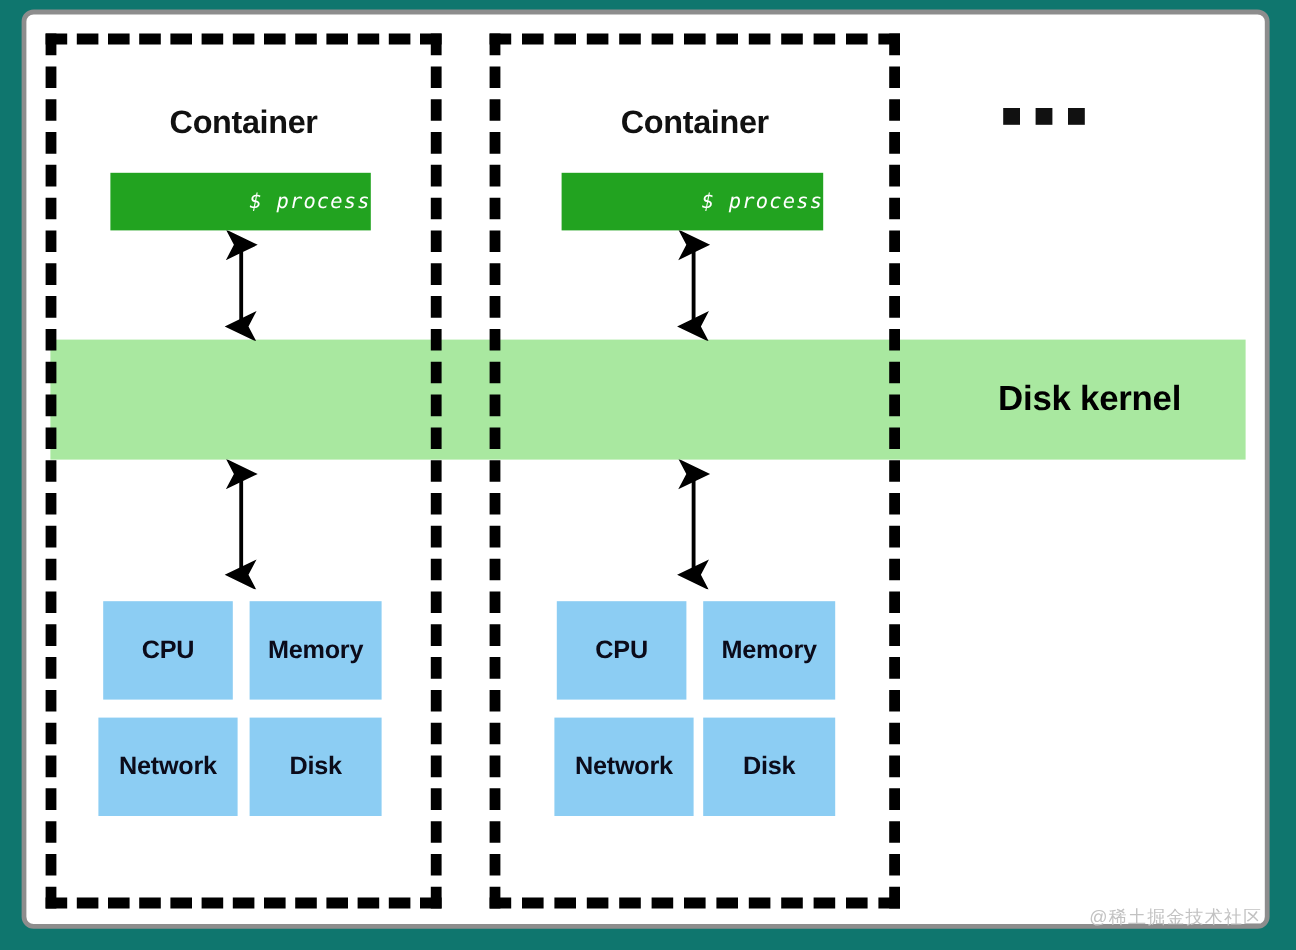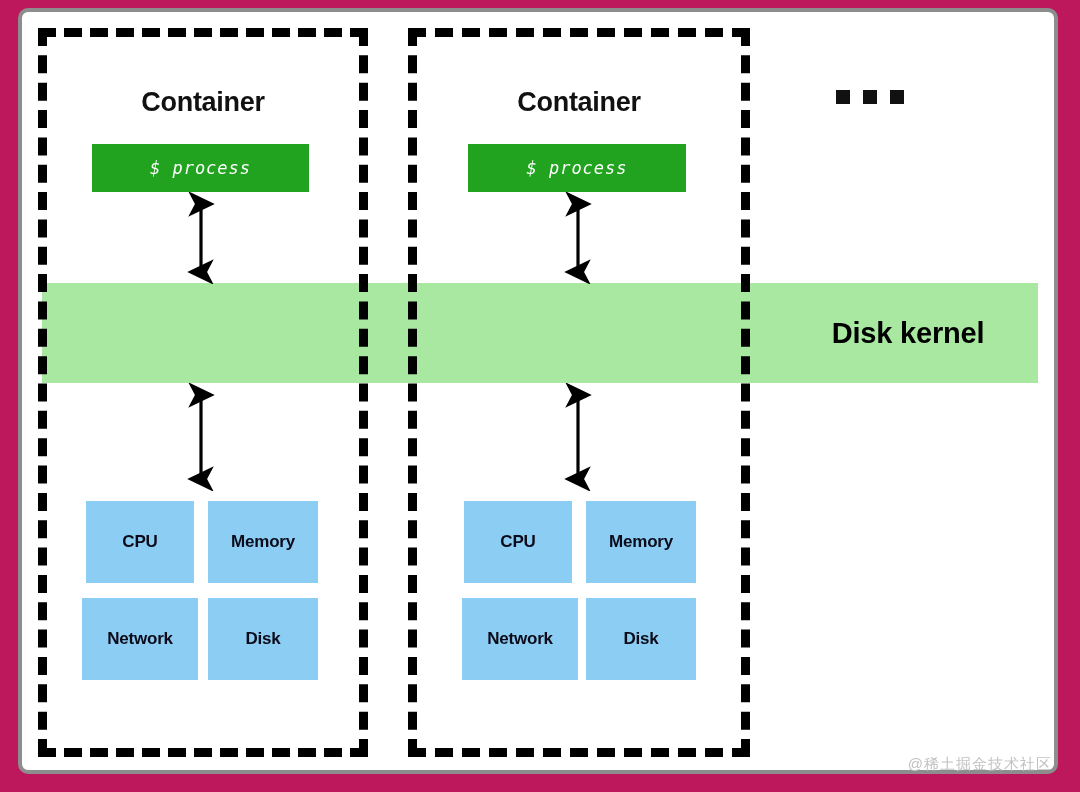--- a/index.html
+++ b/index.html
@@ -5,21 +5,21 @@
   * { box-sizing: border-box; }
   html, body {
     margin: 0; padding: 0;
     background: #ffffff;
     font-family: "Liberation Sans", sans-serif;
   }
   #stage {
     position: relative;
     width: 1080px;
     height: 792px;
-    background: #be185d;
+    background: #0f766e;
     overflow: hidden;
   }
 
   
   .outer-frame {
     position: absolute;
     left: 18px; top: 8px;
     width: 1040px; height: 766px;
     border: 4px solid #8d8d8d;
     border-radius: 10px;
@@ -66,21 +66,21 @@
     letter-spacing: -0.3px;
     z-index: 5;
   }
 
   
   .process-box {
     position: absolute;
     background: #22a320;
     display: flex;
     align-items: center;
-    justify-content: center;
+    justify-content: flex-end;
     z-index: 5;
   }
   .process-box span {
     font-family: "DejaVu Sans Mono", "Liberation Mono", monospace;
     font-style: italic;
     font-size: 17px;
     color: #ffffff;
     letter-spacing: 1px;
   }
 
@@ -90,21 +90,21 @@
   
   .res-box {
     position: absolute;
     background: #8ccdf3;
     display: flex;
     align-items: center;
     justify-content: center;
     z-index: 5;
   }
   .res-box span {
-    font-size: 17px;
+    font-size: 21px;
     font-weight: bold;
     color: #0b0b1a;
     letter-spacing: -0.2px;
   }
 
   
   .ellipsis {
     position: absolute;
     left: 836px; top: 90px;
     display: flex;

